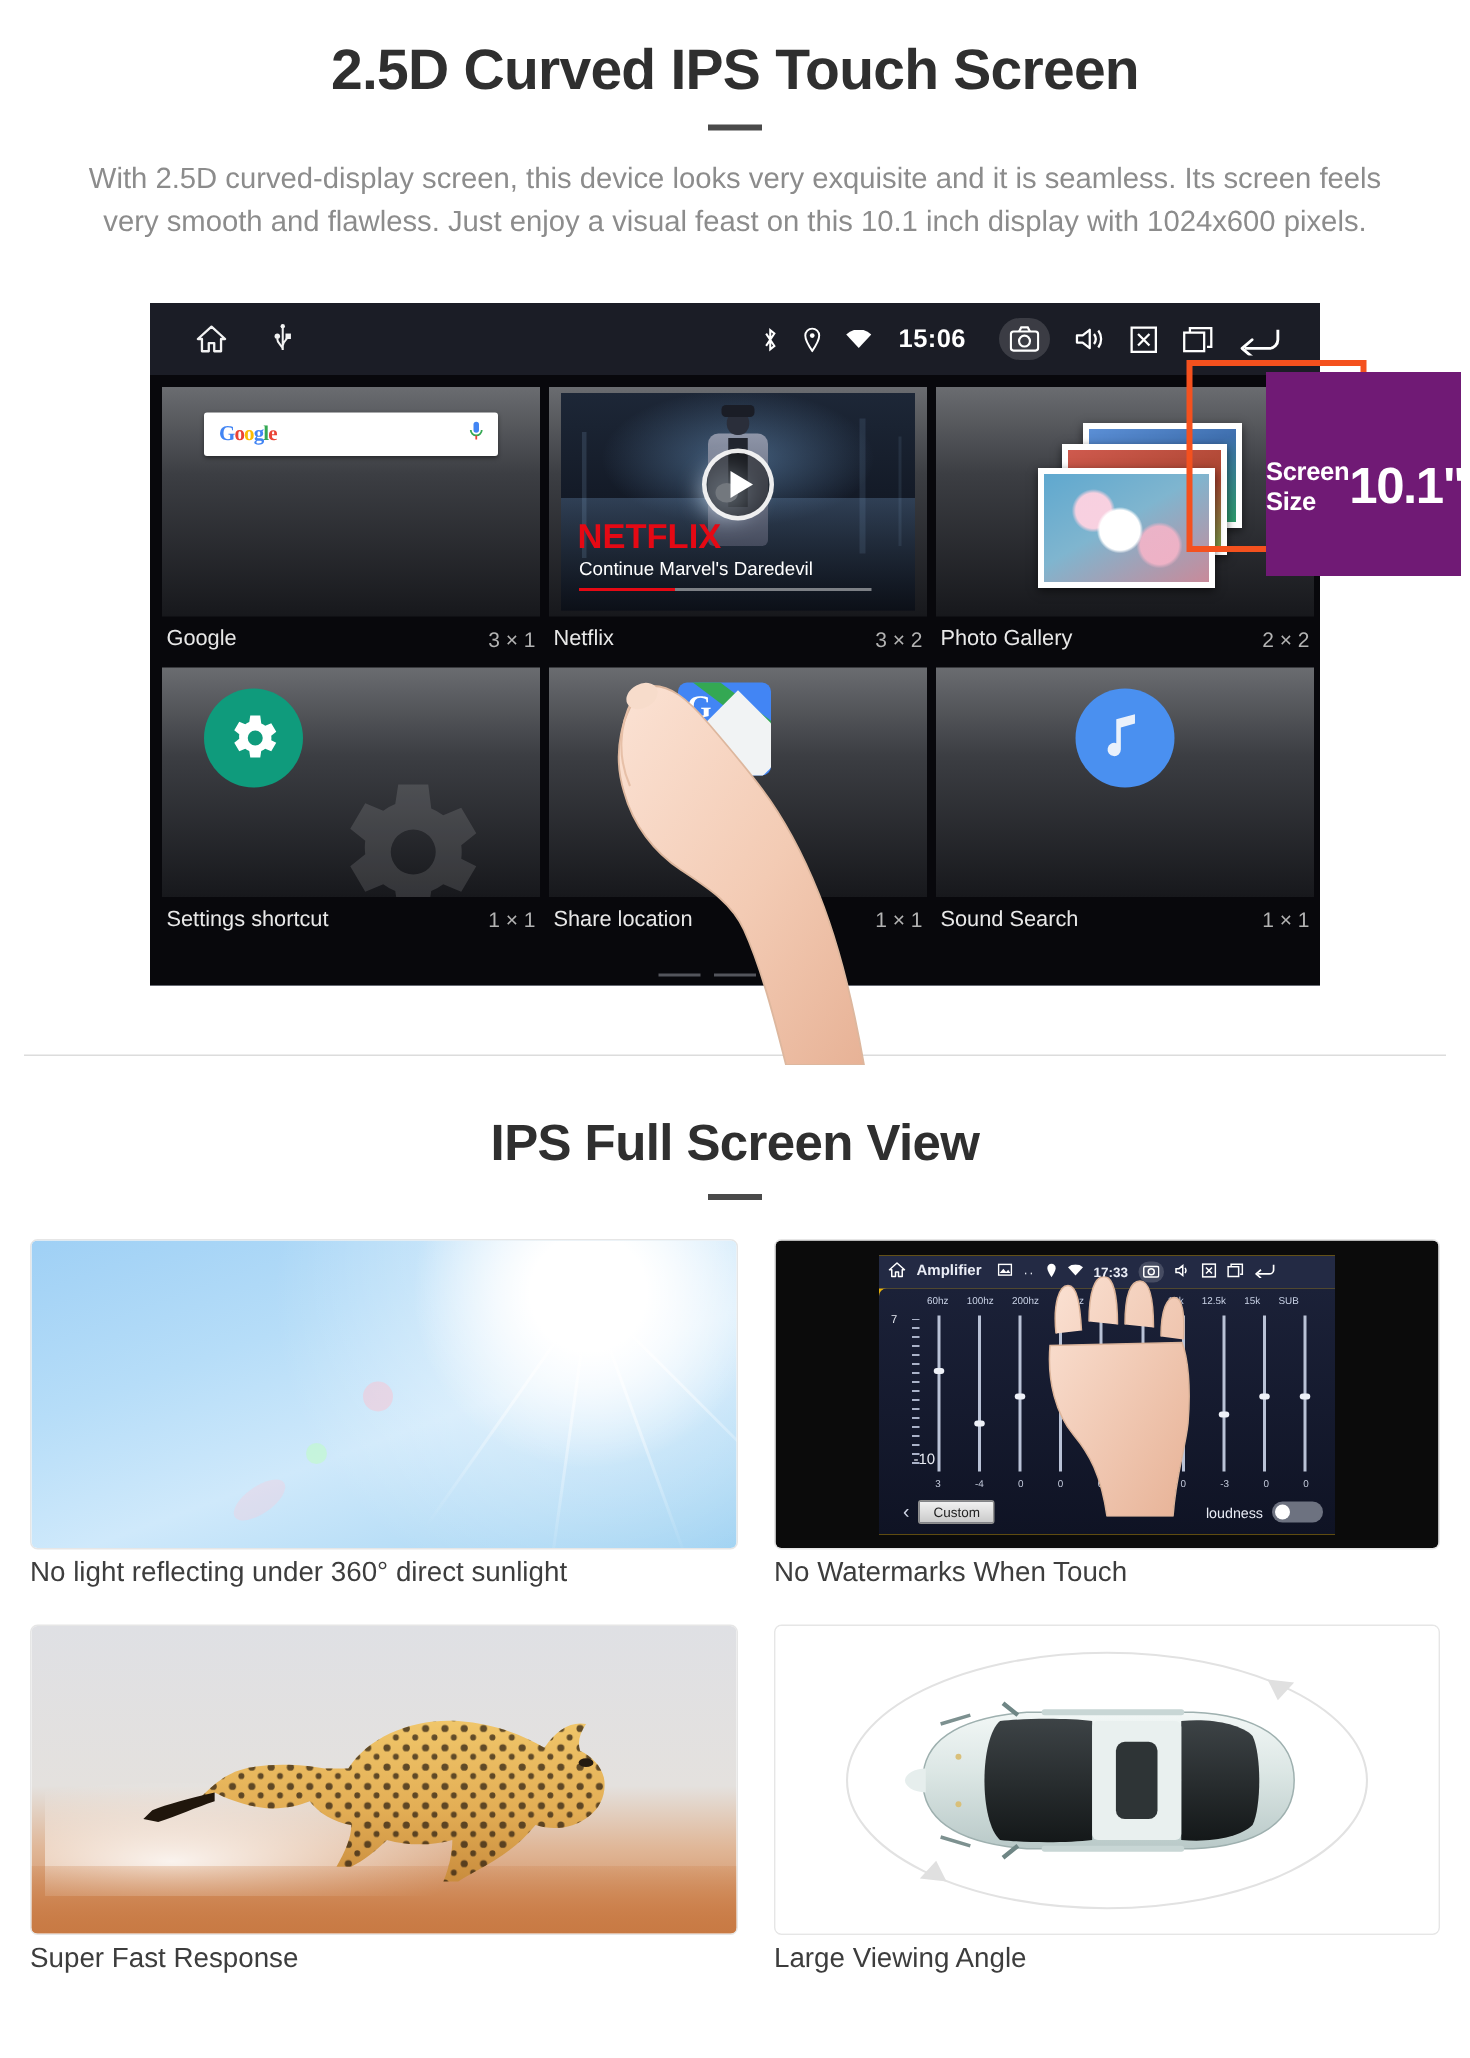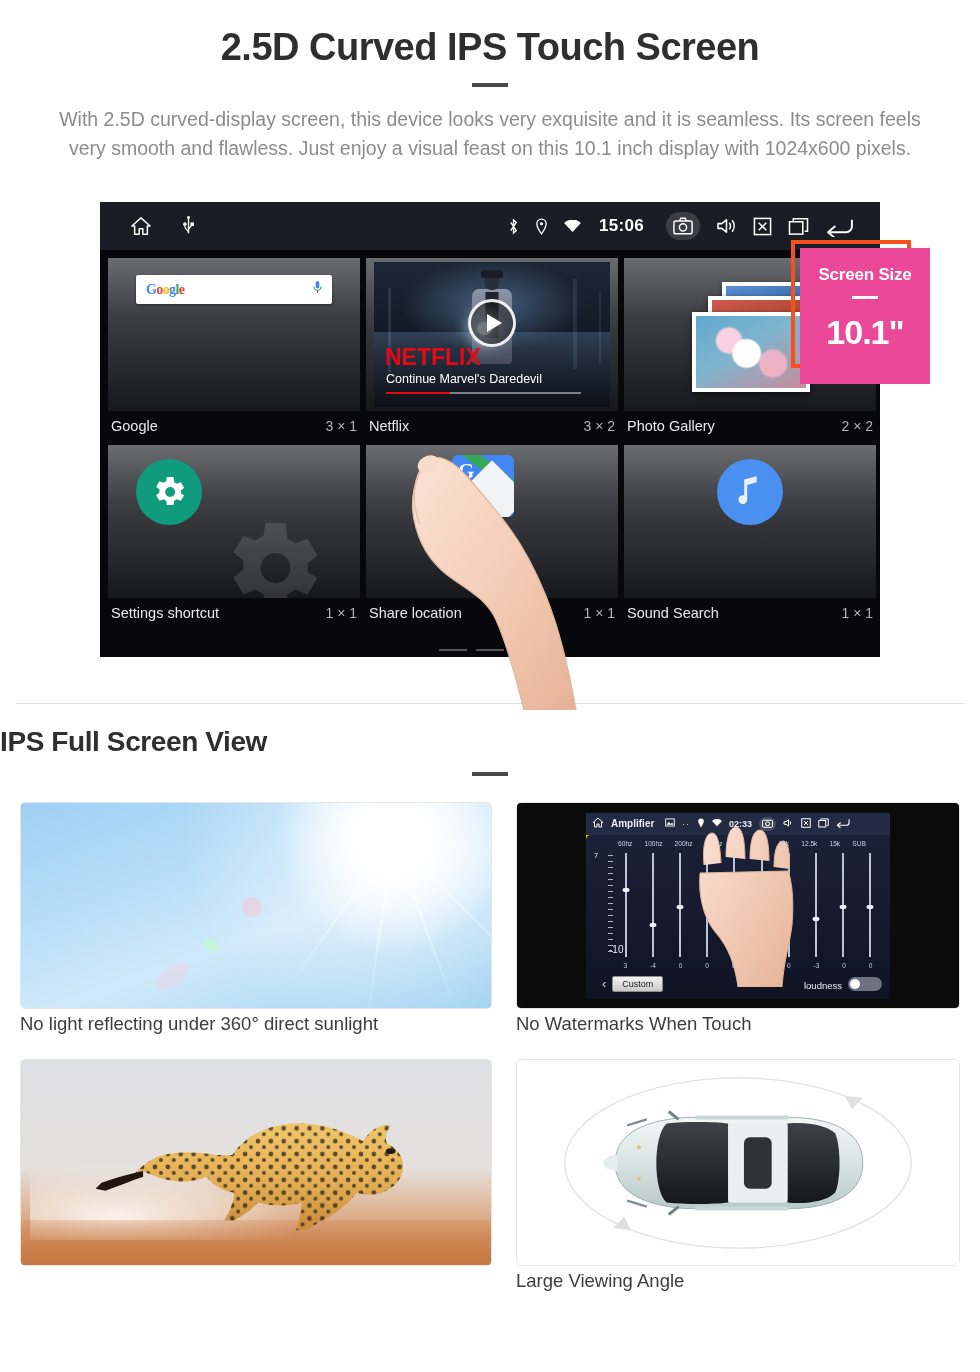--- a/index.html
+++ b/index.html
@@ -212,39 +212,39 @@
   .dot.on { background: #f0f0f0; }
 
   
   .badge-outline {
     position: absolute; left: 791px; top: 240px;
     width: 120px; height: 128px;
     border: 4px solid #f4511e;
     z-index: 50;
   }
   .badge {
-    position: absolute; left: 800px; top: 248px;
+    position: absolute; left: 844px; top: 248px;
     width: 130px; height: 136px;
-    background: #ec4899;
+    background: #701a75;
     color: #fff;
     z-index: 51;
-    display: flex; flex-direction: column; align-items: center;
+    display: flex; align-items: center;
     padding-top: 17px;
   }
   .badge-label { font-size: 17px; font-weight: bold; letter-spacing: -0.2px; }
   .badge-rule { width: 26px; height: 3px; background: #fff; margin: 11px 0 14px; }
   .badge-value { font-size: 34px; font-weight: bold; letter-spacing: -1px; }
 
   .divider { position: absolute; left: 16px; top: 703px; width: 948px; height: 1px; background: #dcdcdc; }
 
   
   .sec2 { position: absolute; left: 0; top: 703px; width: 980px; }
   .title2 {
-    font-size: 28px; font-weight: bold;
-    color: #2f2f2f; padding-top: 23px; letter-spacing: -0.4px;
+    text-align: center; font-size: 34px; font-weight: bold;
+    color: #2f2f2f; padding-top: 40px; letter-spacing: -0.4px;
   }
   .title2-rule { width: 36px; height: 4px; background: #4a4a4a; margin: 14px auto 0; }
 
   .cards {
     width: 940px; margin: 26px auto 0;
     display: grid; grid-template-columns: 472px 444px;
     gap: 24px 24px;
   }
   .card { display: flex; flex-direction: column; }
   .card-media {
@@ -587,21 +587,21 @@
               <span>
                 <svg width="8" height="10" viewBox="0 0 14 18">
                     <path d="M7 1a5 5 0 0 0-5 5c0 3.8 5 11 5 11s5-7.2 5-11a5 5 0 0 0-5-5z" fill="#fff"></path>
                   </svg>
               </span>
               <span>
                 <svg width="10" height="8" viewBox="0 0 18 14">
                     <path d="M9 13 0 3.2A13 13 0 0 1 18 3.2z" fill="#fff"></path>
                   </svg>
               </span>
-              <span class="amp-time">02:33</span>
+              <span class="amp-time">17:33</span>
               <span class="amp-hl">
                 <svg width="11" height="10" viewBox="0 0 22 19">
                     <rect x="1" y="4" width="20" height="14" rx="2" fill="none" stroke="#fff" stroke-width="2"></rect>
                     <circle cx="11" cy="11" r="4" fill="none" stroke="#fff" stroke-width="2"></circle>
                   </svg>
               </span>
               <span>
                 <svg width="11" height="10" viewBox="0 0 22 19">
                     <path d="M2 7h4l5-4v13l-5-4H2z" fill="none" stroke="#fff" stroke-width="2"></path>
                     <path d="M14 6a6 6 0 0 1 0 7" fill="none" stroke="#fff" stroke-width="2"></path>
@@ -747,20 +747,21 @@
             </pattern>
           </defs>
           <g>
             <path d="M212 96 C226 74 256 62 286 64 C312 66 330 74 344 82 C352 70 362 64 372 66 C368 72 366 78 368 84 C376 88 382 94 384 102 C386 112 382 122 374 128 C364 136 350 138 338 134 C330 144 320 152 310 158 C300 164 292 168 286 172 L276 172 C280 162 282 152 282 144 C268 148 252 148 238 144 C230 152 222 158 214 162 L204 162 C210 152 214 142 214 134 C202 132 192 126 186 118 C176 122 164 124 152 122 C140 120 130 116 122 112 L118 118 L112 116 C118 110 124 104 132 100 C146 92 176 92 196 96 Z" fill="url(#fur)"></path>
             <path d="M212 96 C226 74 256 62 286 64 C312 66 330 74 344 82 C352 70 362 64 372 66 C368 72 366 78 368 84 C376 88 382 94 384 102 C386 112 382 122 374 128 C364 136 350 138 338 134 C330 144 320 152 310 158 C300 164 292 168 286 172 L276 172 C280 162 282 152 282 144 C268 148 252 148 238 144 C230 152 222 158 214 162 L204 162 C210 152 214 142 214 134 C202 132 192 126 186 118 C176 122 164 124 152 122 C140 120 130 116 122 112 L118 118 L112 116 C118 110 124 104 132 100 C146 92 176 92 196 96 Z" fill="url(#spots)" opacity=".72"></path>
             <path d="M122 112 C104 116 90 120 80 124 L74 130 L84 132 C96 128 110 122 122 118 Z" fill="#20160c"></path>
             <ellipse cx="372" cy="92" rx="5" ry="3" fill="#241a10"></ellipse>
           </g>
         </svg>
       </div>
+      <div class="card-cap">Super Fast Response</div>
     </div>
 
     <div class="card">
       <div class="card-media">
         <div class="carwrap">
           <svg viewBox="0 0 444 207" style="width:100%;height:100%">
             <defs>
               <linearGradient id="bodyg" x1="0" y1="0" x2="0" y2="1">
                 <stop offset="0%" stop-color="#f2f7f6"></stop>
                   <stop offset="45%" stop-color="#dbe6e4"></stop>

